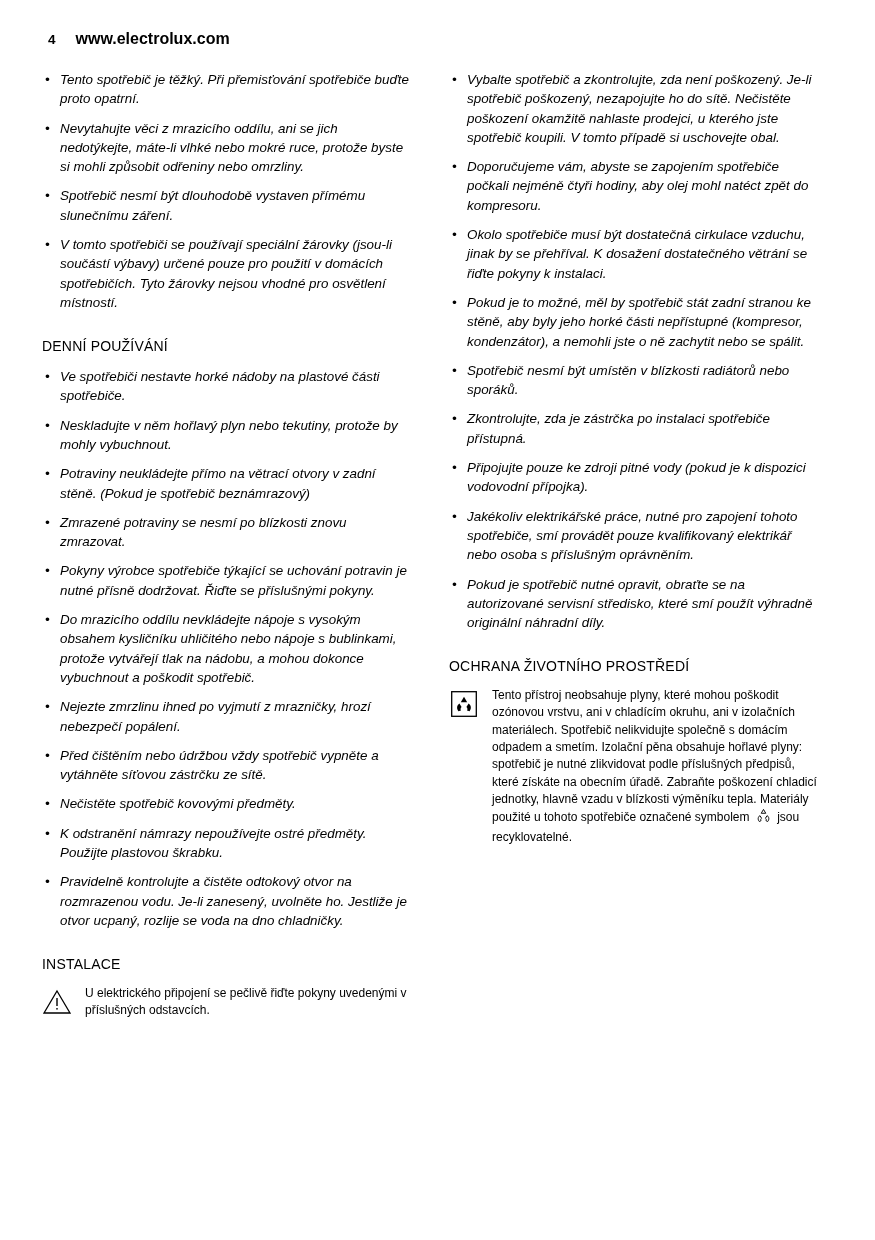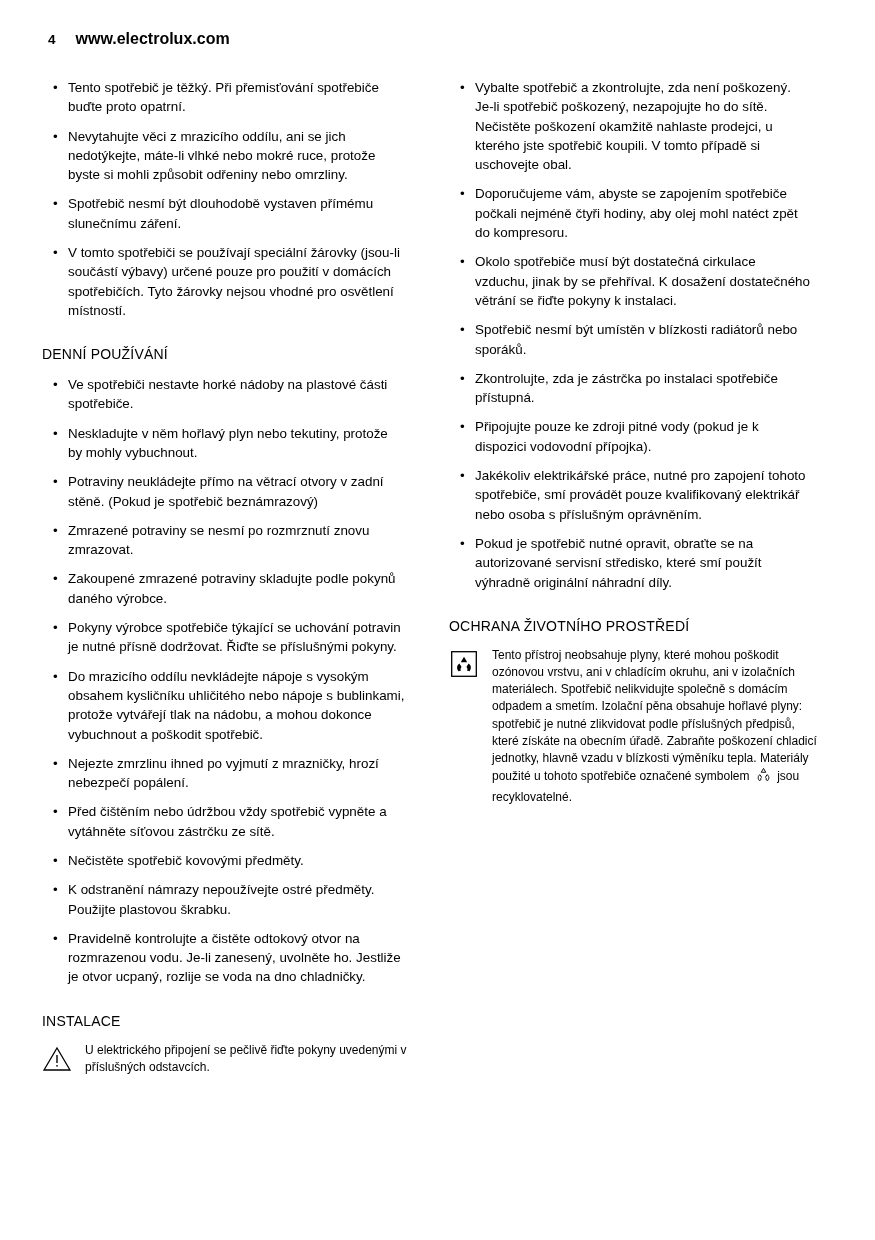--- a/index.html
+++ b/index.html
@@ -47,22 +47,23 @@
   }
   h2.section {
     font-size: 14px;
     font-weight: normal;
     letter-spacing: 0.2px;
     margin: 26px 0 12px 0;
     line-height: 1.2;
   }
   ul.bullets {
     list-style: none;
-    margin: 8px;
+    margin: 0;
     padding: 0;
+    font-style: italic;
   }
   ul.bullets li {
     position: relative;
     padding-left: 18px;
     margin-bottom: 10px;
     font-size: 13.4px;
     line-height: 1.44;
     text-align: left;
   }
   ul.bullets li:before {
@@ -118,22 +119,21 @@
         <li>Nevytahujte věci z mrazicího oddílu, ani se jich nedotýkejte, máte-li vlhké nebo mokré ruce, protože byste si mohli způsobit odřeniny nebo omrzliny.</li>
         <li>Spotřebič nesmí být dlouhodobě vystaven přímému slunečnímu záření.</li>
         <li>V tomto spotřebiči se používají speciální žárovky (jsou-li součástí výbavy) určené pouze pro použití v domácích spotřebičích. Tyto žárovky nejsou vhodné pro osvětlení místností.</li>
       </ul>
 
       <h2 class="section">DENNÍ POUŽÍVÁNÍ</h2>
       <ul class="bullets">
         <li>Ve spotřebiči nestavte horké nádoby na plastové části spotřebiče.</li>
         <li>Neskladujte v něm hořlavý plyn nebo tekutiny, protože by mohly vybuchnout.</li>
         <li>Potraviny neukládejte přímo na větrací otvory v zadní stěně. (Pokud je spotřebič beznámrazový)</li>
-        <li>Zmrazené potraviny se nesmí po rozmrznutí znovu zmrazovat.</li>
-        <li>Zakoupené zmrazené potraviny skladujte podle pokynů daného výrobce.</li>
+        <li>Zmrazené potraviny se nesmí po blízkosti znovu zmrazovat.</li>
         <li>Pokyny výrobce spotřebiče týkající se uchování potravin je nutné přísně dodržovat. Řiďte se příslušnými pokyny.</li>
         <li>Do mrazicího oddílu nevkládejte nápoje s vysokým obsahem kysličníku uhličitého nebo nápoje s bublinkami, protože vytvářejí tlak na nádobu, a mohou dokonce vybuchnout a poškodit spotřebič.</li>
         <li>Nejezte zmrzlinu ihned po vyjmutí z mrazničky, hrozí nebezpečí popálení.</li>
       </ul>
 
       <ul class="bullets">
         <li>Před čištěním nebo údržbou vždy spotřebič vypněte a vytáhněte síťovou zástrčku ze sítě.</li>
         <li>Nečistěte spotřebič kovovými předměty.</li>
         <li>K odstranění námrazy nepoužívejte ostré předměty. Použijte plastovou škrabku.</li>
         <li>Pravidelně kontrolujte a čistěte odtokový otvor na rozmrazenou vodu. Je-li zanesený, uvolněte ho. Jestliže je otvor ucpaný, rozlije se voda na dno chladničky.</li>
@@ -152,20 +152,21 @@
       </div>
 
     </div>
 
     <div class="col">
 
       <ul class="bullets">
         <li>Vybalte spotřebič a zkontrolujte, zda není poškozený. Je-li spotřebič poškozený, nezapojujte ho do sítě. Nečistěte poškození okamžitě nahlaste prodejci, u kterého jste spotřebič koupili. V tomto případě si uschovejte obal.</li>
         <li>Doporučujeme vám, abyste se zapojením spotřebiče počkali nejméně čtyři hodiny, aby olej mohl natéct zpět do kompresoru.</li>
         <li>Okolo spotřebiče musí být dostatečná cirkulace vzduchu, jinak by se přehříval. K dosažení dostatečného větrání se řiďte pokyny k instalaci.</li>
+        <li>Pokud je to možné, měl by spotřebič stát zadní stranou ke stěně, aby byly jeho horké části nepřístupné (kompresor, kondenzátor), a nemohli jste o ně zachytit nebo se spálit.</li>
         <li>Spotřebič nesmí být umístěn v blízkosti radiátorů nebo sporáků.</li>
         <li>Zkontrolujte, zda je zástrčka po instalaci spotřebiče přístupná.</li>
         <li>Připojujte pouze ke zdroji pitné vody (pokud je k dispozici vodovodní přípojka).</li>
       </ul>
 
       <ul class="bullets">
         <li>Jakékoliv elektrikářské práce, nutné pro zapojení tohoto spotřebiče, smí provádět pouze kvalifikovaný elektrikář nebo osoba s příslušným oprávněním.</li>
         <li>Pokud je spotřebič nutné opravit, obraťte se na autorizované servisní středisko, které smí použít výhradně originální náhradní díly.</li>
       </ul>
 

